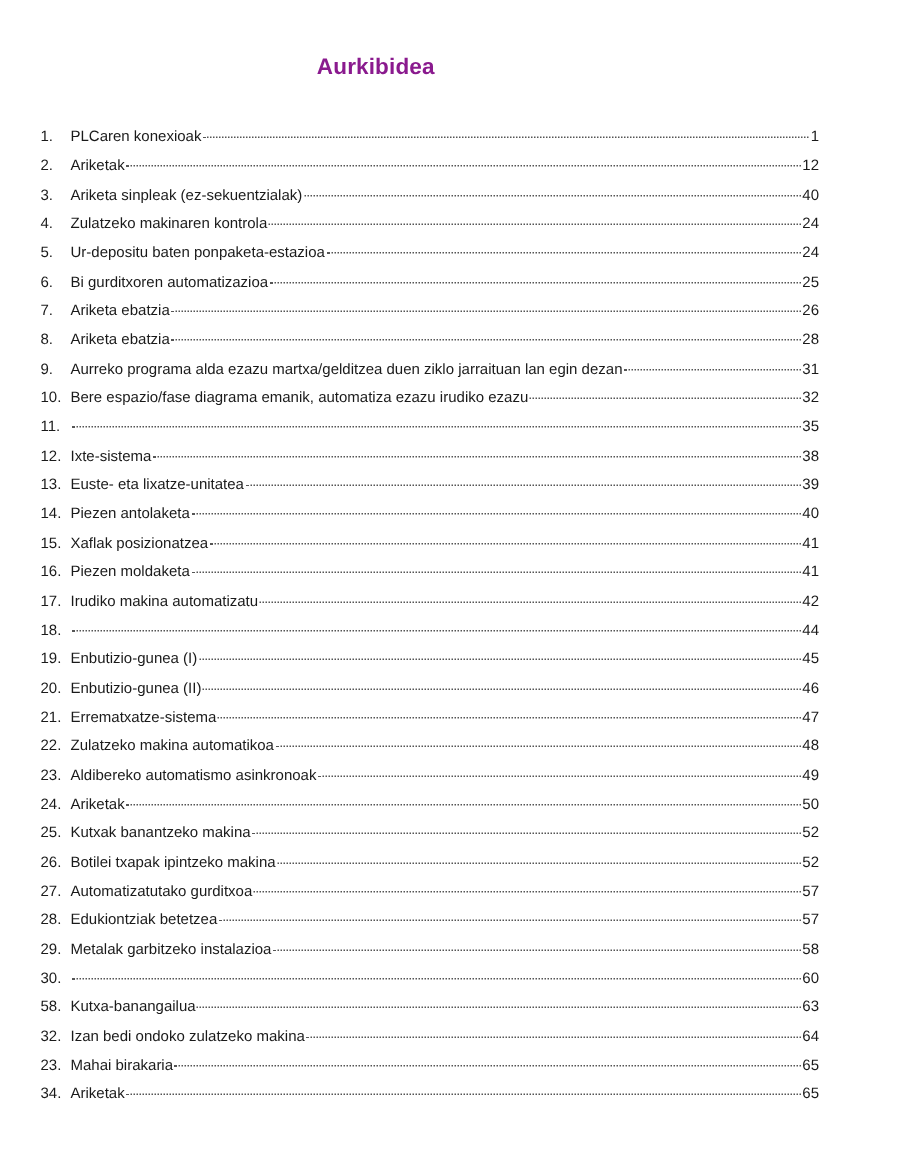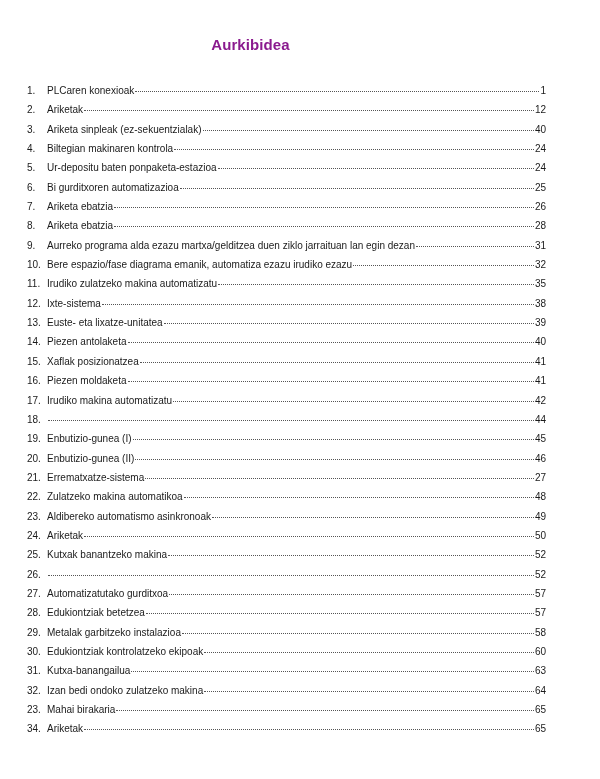--- a/index.html
+++ b/index.html
@@ -85,21 +85,21 @@
     <span class="toc-page">12</span>
   </li>
     <li class="toc-entry" style="">
     <span class="toc-num">3.</span>
     <span class="toc-text">Ariketa sinpleak (ez-sekuentzialak)</span>
     <span class="toc-leader"></span>
     <span class="toc-page">40</span>
   </li>
     <li class="toc-entry" style="">
     <span class="toc-num">4.</span>
-    <span class="toc-text">Biltegian makinaren kontrola</span>
+    <span class="toc-text">Zulatzeko makinaren kontrola</span>
     <span class="toc-leader"></span>
     <span class="toc-page">24</span>
   </li>
     <li class="toc-entry" style="">
     <span class="toc-num">5.</span>
     <span class="toc-text">Ur-depositu baten ponpaketa-estazioa</span>
     <span class="toc-leader"></span>
     <span class="toc-page">24</span>
   </li>
     <li class="toc-entry" style="">
@@ -127,21 +127,20 @@
     <span class="toc-page">31</span>
   </li>
     <li class="toc-entry" style="">
     <span class="toc-num">10.</span>
     <span class="toc-text">Bere espazio/fase diagrama emanik, automatiza ezazu irudiko ezazu</span>
     <span class="toc-leader"></span>
     <span class="toc-page">32</span>
   </li>
     <li class="toc-entry" style="">
     <span class="toc-num">11.</span>
-    <span class="toc-text">Irudiko zulatzeko makina automatizatu</span>
     <span class="toc-leader"></span>
     <span class="toc-page">35</span>
   </li>
     <li class="toc-entry" style="">
     <span class="toc-num">12.</span>
     <span class="toc-text">Ixte-sistema</span>
     <span class="toc-leader"></span>
     <span class="toc-page">38</span>
   </li>
     <li class="toc-entry" style="">
@@ -188,21 +187,21 @@
     <li class="toc-entry" style="">
     <span class="toc-num">20.</span>
     <span class="toc-text">Enbutizio-gunea (II)</span>
     <span class="toc-leader"></span>
     <span class="toc-page">46</span>
   </li>
     <li class="toc-entry" style="">
     <span class="toc-num">21.</span>
     <span class="toc-text">Errematxatze-sistema</span>
     <span class="toc-leader"></span>
-    <span class="toc-page">27</span>
+    <span class="toc-page">47</span>
   </li>
     <li class="toc-entry" style="">
     <span class="toc-num">22.</span>
     <span class="toc-text">Zulatzeko makina automatikoa</span>
     <span class="toc-leader"></span>
     <span class="toc-page">48</span>
   </li>
     <li class="toc-entry" style="">
     <span class="toc-num">23.</span>
     <span class="toc-text">Aldibereko automatismo asinkronoak</span>
@@ -216,20 +215,21 @@
     <span class="toc-page">50</span>
   </li>
     <li class="toc-entry" style="">
     <span class="toc-num">25.</span>
     <span class="toc-text">Kutxak banantzeko makina</span>
     <span class="toc-leader"></span>
     <span class="toc-page">52</span>
   </li>
     <li class="toc-entry" style="">
     <span class="toc-num">26.</span>
+    <span class="toc-text">Botilei txapak ipintzeko makina</span>
     <span class="toc-leader"></span>
     <span class="toc-page">52</span>
   </li>
     <li class="toc-entry" style="">
     <span class="toc-num">27.</span>
     <span class="toc-text">Automatizatutako gurditxoa</span>
     <span class="toc-leader"></span>
     <span class="toc-page">57</span>
   </li>
     <li class="toc-entry" style="">
@@ -239,26 +239,25 @@
     <span class="toc-page">57</span>
   </li>
     <li class="toc-entry" style="">
     <span class="toc-num">29.</span>
     <span class="toc-text">Metalak garbitzeko instalazioa</span>
     <span class="toc-leader"></span>
     <span class="toc-page">58</span>
   </li>
     <li class="toc-entry" style="">
     <span class="toc-num">30.</span>
-    <span class="toc-text">Edukiontziak kontrolatzeko ekipoak</span>
     <span class="toc-leader"></span>
     <span class="toc-page">60</span>
   </li>
     <li class="toc-entry" style="">
-    <span class="toc-num">31.</span>
+    <span class="toc-num">58.</span>
     <span class="toc-text">Kutxa-banangailua</span>
     <span class="toc-leader"></span>
     <span class="toc-page">63</span>
   </li>
     <li class="toc-entry" style="">
     <span class="toc-num">32.</span>
     <span class="toc-text">Izan bedi ondoko zulatzeko makina</span>
     <span class="toc-leader"></span>
     <span class="toc-page">64</span>
   </li>

